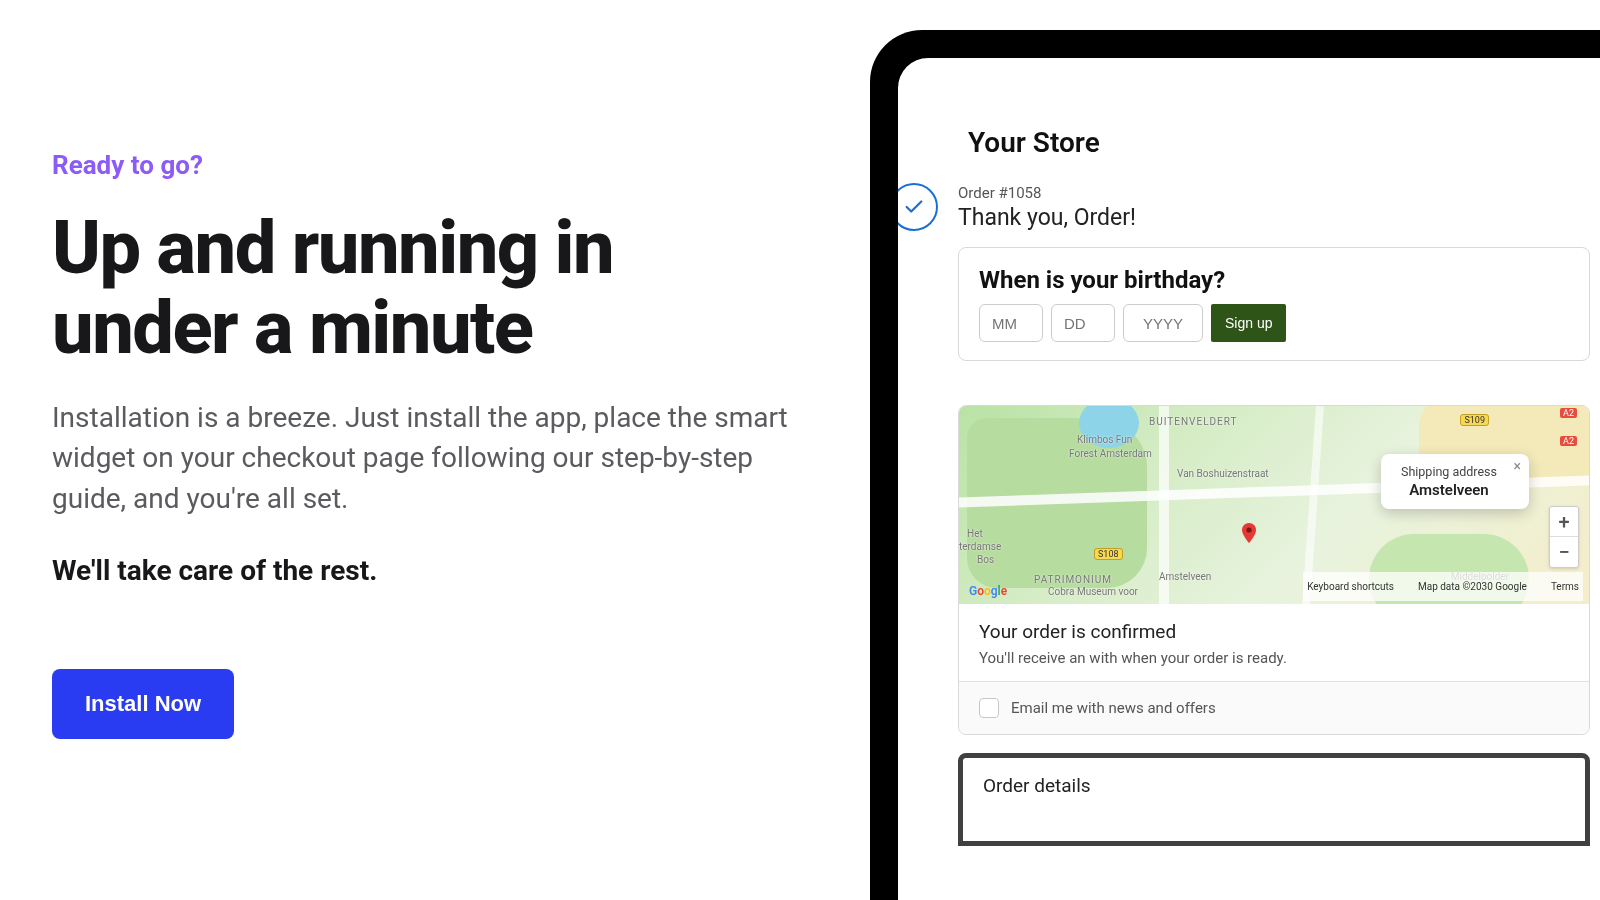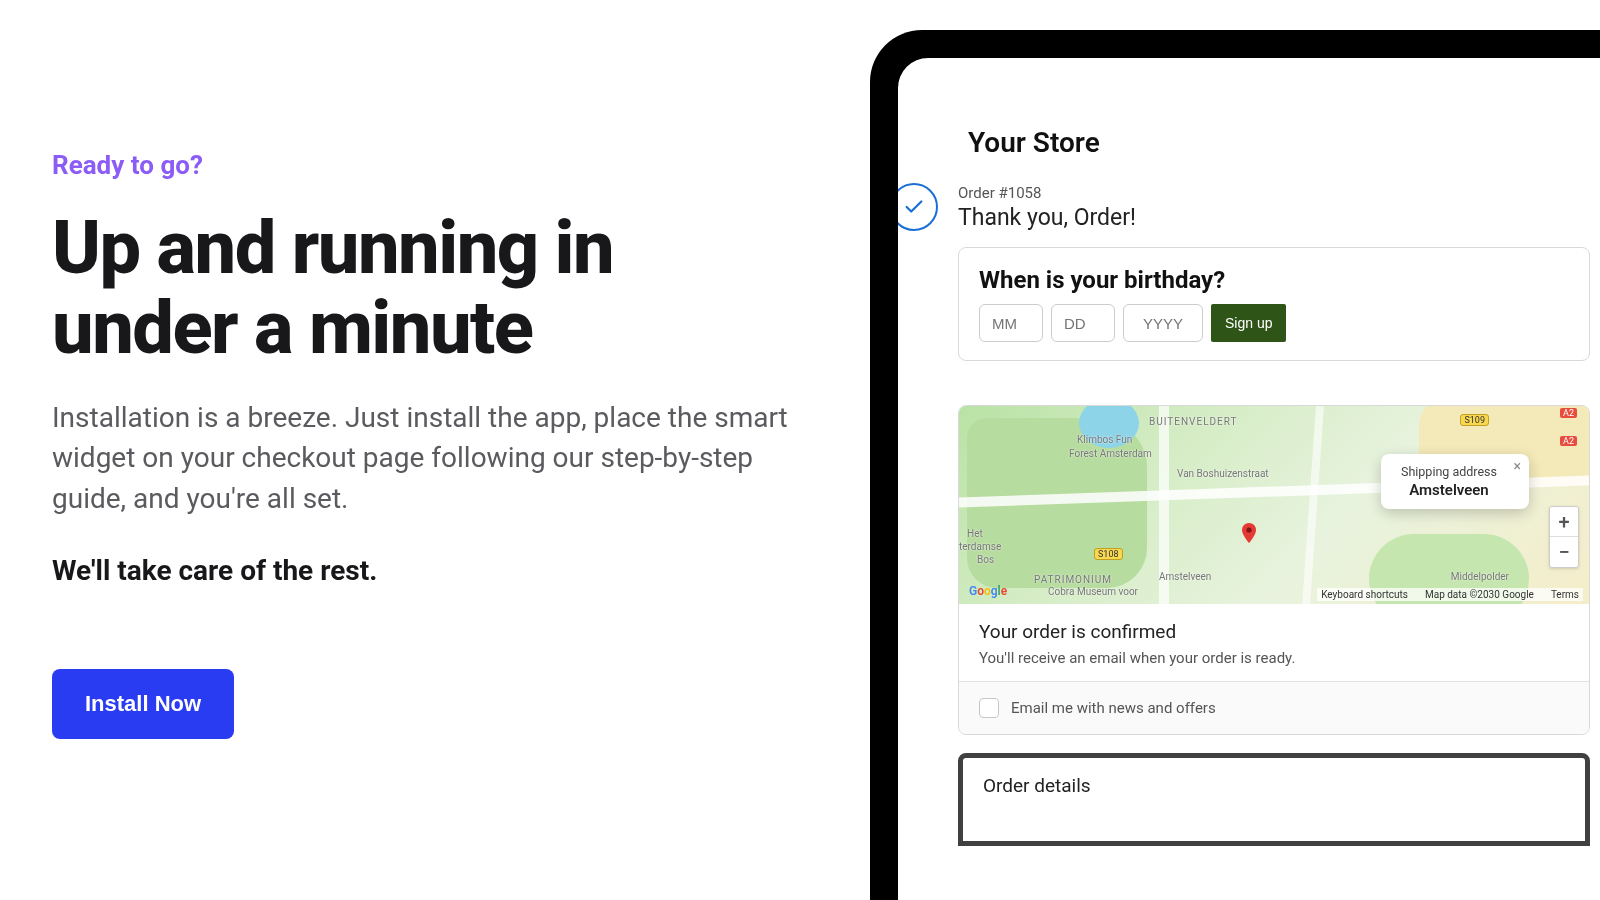--- a/index.html
+++ b/index.html
@@ -263,25 +263,25 @@
 .map-google .gb { color:#4285F4; }
 .map-google .gr { color:#EA4335; }
 .map-google .gy { color:#FBBC05; }
 .map-google .gg { color:#34A853; }
 
 .map-footer {
   position: absolute;
   right: 6px;
   bottom: 3px;
   display: flex;
-  gap: 17px;
+  gap: 24px;
   font-size: 10px;
   color: #333;
   background: rgba(255,255,255,0.75);
-  padding: 1px 4px;
+  padding: 9px 4px;
 }
 .map-footer span { cursor: pointer; }
 
 .confirm-block {
   padding: 16px 20px 14px;
 }
 .confirm-title {
   font-size: 19px;
   color: #222;
   margin-bottom: 6px;
@@ -410,21 +410,21 @@
 
             <div class="map-footer">
               <span>Keyboard shortcuts</span>
               <span>Map data ©2030 Google</span>
               <span>Terms</span>
             </div>
           </div>
 
           <div class="confirm-block">
             <div class="confirm-title">Your order is confirmed</div>
-            <div class="confirm-sub">You'll receive an email when your order is ready.</div>
+            <div class="confirm-sub">You'll receive an with when your order is ready.</div>
           </div>
 
           <div class="email-row">
             <div class="chk"></div>
             <div class="email-label">Email me with news and offers</div>
           </div>
         </div>
 
         <div class="details-card">
           <div class="details-title">Order details</div>

